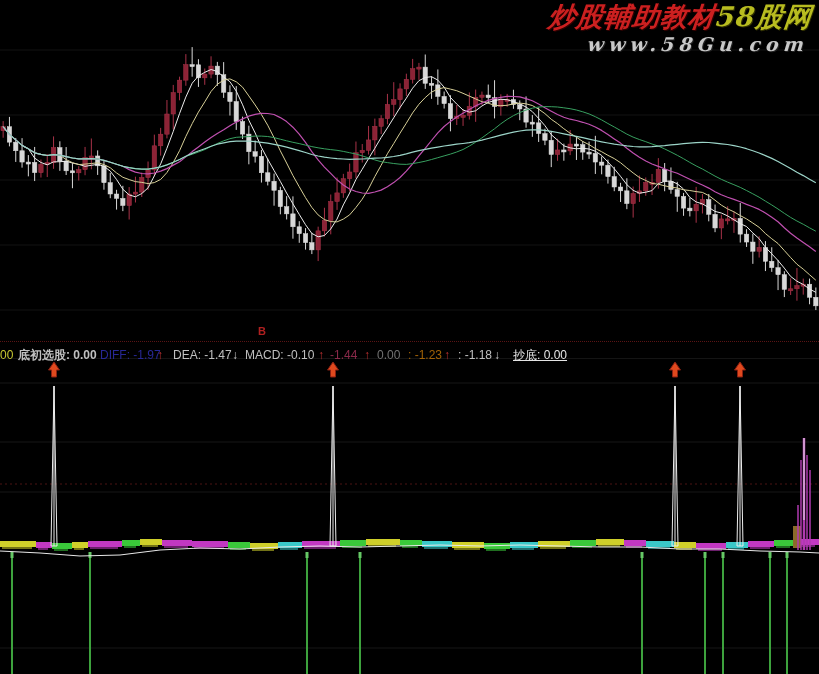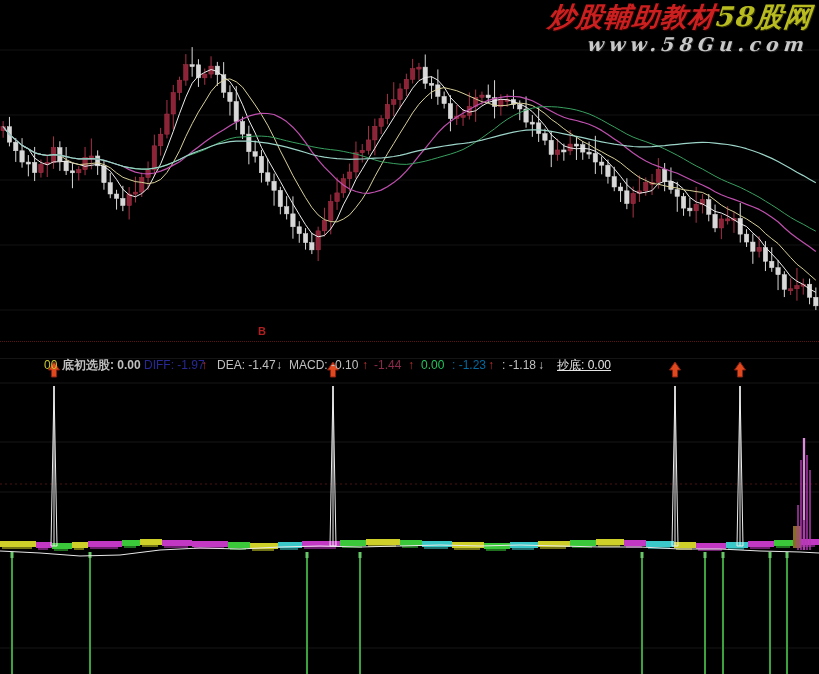--- a/index.html
+++ b/index.html
@@ -19,33 +19,33 @@
   .wm-line1{font-size:27px;line-height:30px;letter-spacing:1px;}
   .wm-red{color:#cc2020;text-shadow:1px 1px 0 #330000;}
   .wm-yellow{color:#b8bc20;text-shadow:1px 1px 0 #333300;}
   .wm-line2{font-size:19px;line-height:24px;color:#cscsc;color:#c8c8c8;letter-spacing:5px;text-shadow:1px 1px 0 #222;}
   
   .statusbar{
     position:absolute;left:0;top:341px;width:819px;height:16px;background:#000;
     border-top:1px dotted #5a1414;border-bottom:1px solid #141414;
     font-size:12px;line-height:15px;white-space:nowrap;z-index:4;
   }
-  .statusbar span{position:absolute;top:16px;margin-left:44px;}
+  .statusbar span{position:absolute;top:6px;}
   .sb-prefix{left:0;color:#c8c832;}
   .sb-stockpick{left:18px;color:#c0c0c0;font-weight:bold;}
   .sb-diff{left:100px;color:#282896;}
   .sb-diff-arrow{left:157px;color:#c03030;}
   .sb-dea{left:173px;color:#c0c0c0;}
   .sb-dea-arrow{left:232px;color:#c8c8c8;}
   .sb-macd{left:245px;color:#c0c0c0;}
   .sb-macd-arrow{left:318px;color:#c03030;}
   .sb-val1{left:330px;color:#8a2a4a;}
   .sb-val1-arrow{left:364px;color:#c03030;}
-  .sb-val2{left:377px;color:#22c55e;text-align:center;}
-  .sb-val3{left:408px;color:#0369a1;}
+  .sb-val2{left:377px;color:#737373;text-align:center;}
+  .sb-val3{left:408px;color:#a16207;}
   .sb-val3-arrow{left:444px;color:#c03030;}
   .sb-val4{left:458px;color:#c0c0c0;}
   .sb-val4-arrow{left:494px;color:#c8c8c8;}
   .sb-chaodi{left:513px;color:#e5e5e5;text-decoration:underline;}
   
   .marker-b{
     position:absolute;left:258px;top:325px;color:#b02020;
     font-size:11px;font-weight:bold;z-index:4;
   }
 </style>

